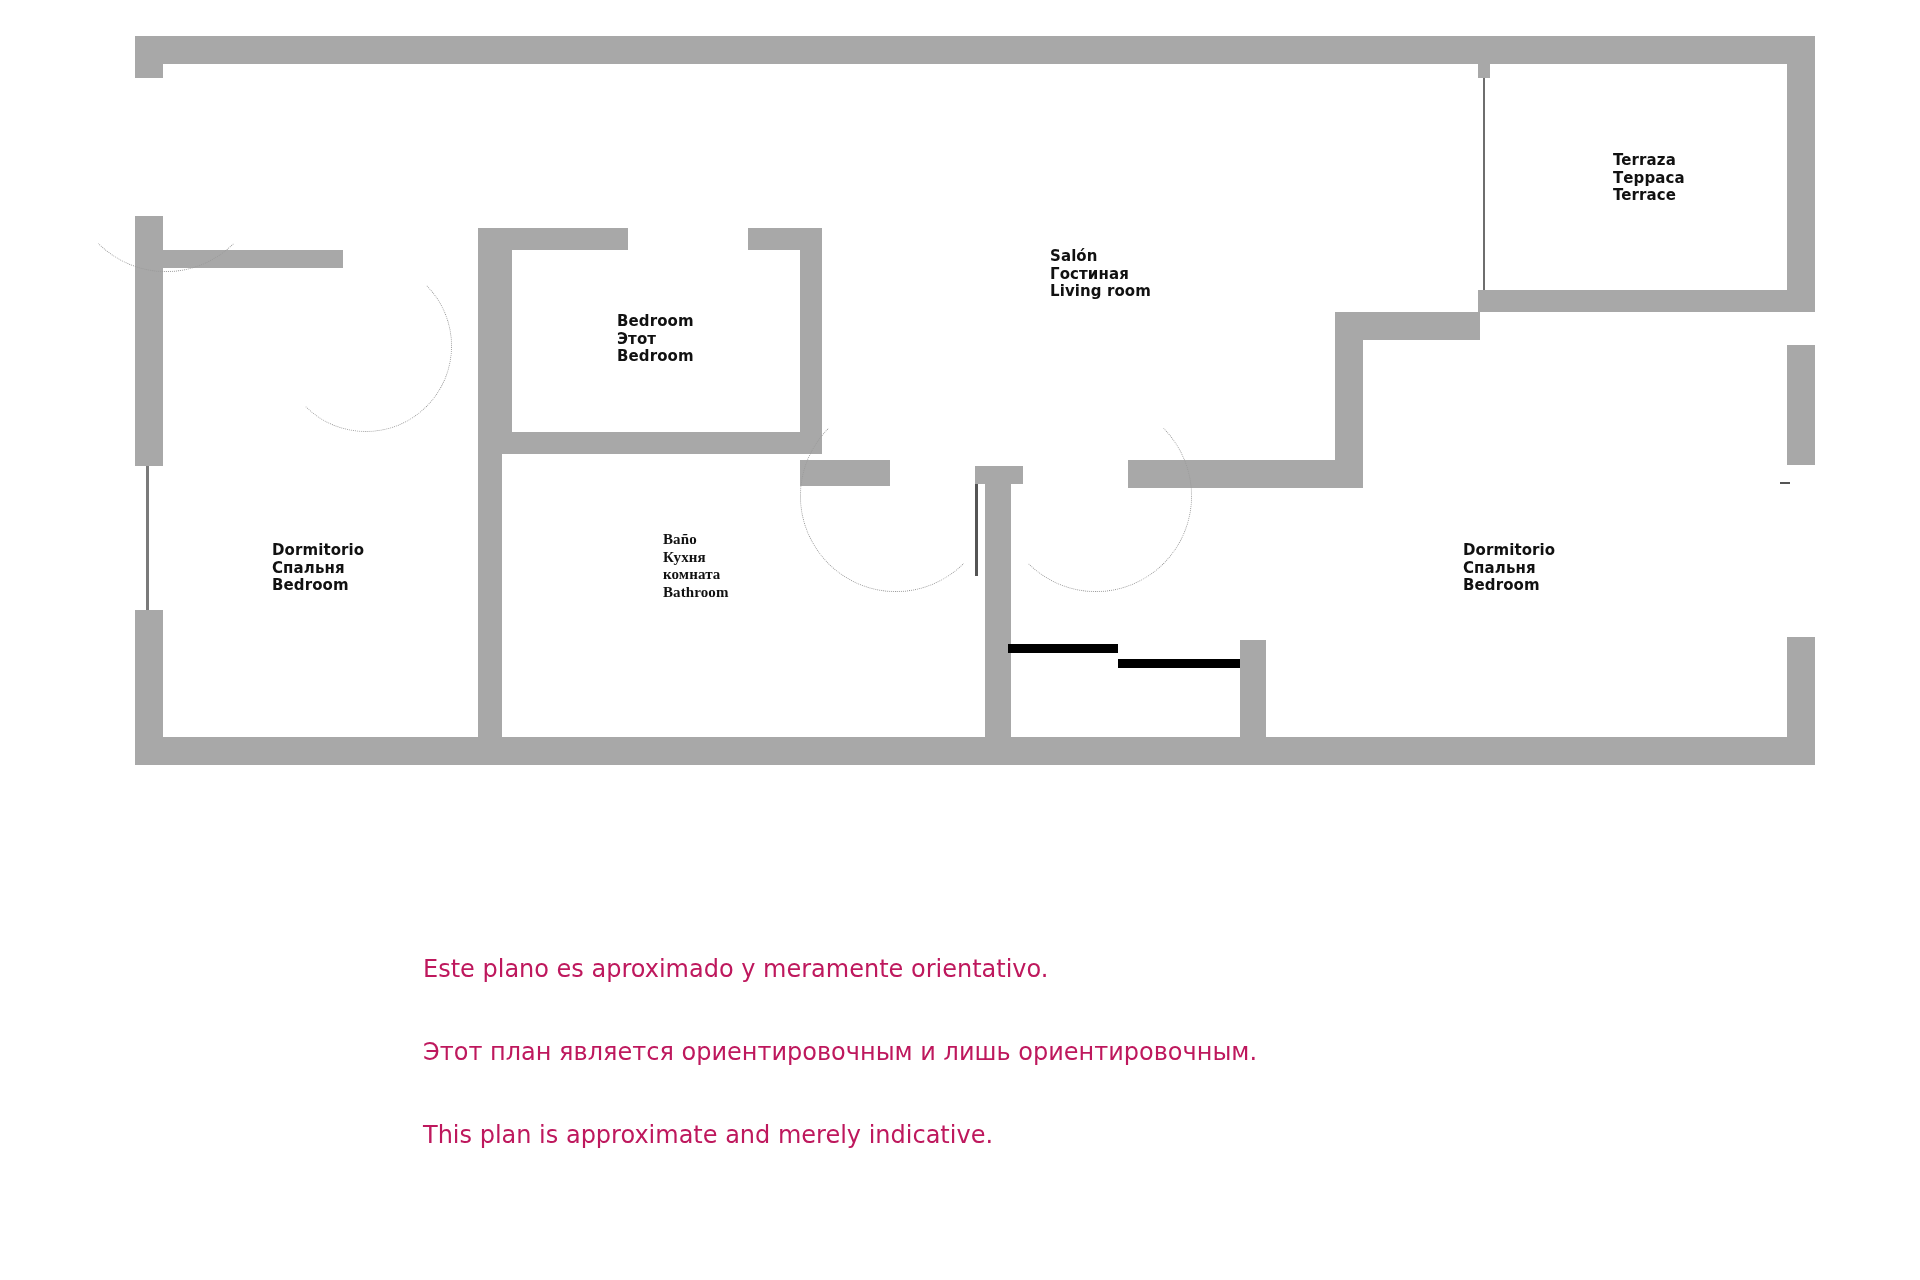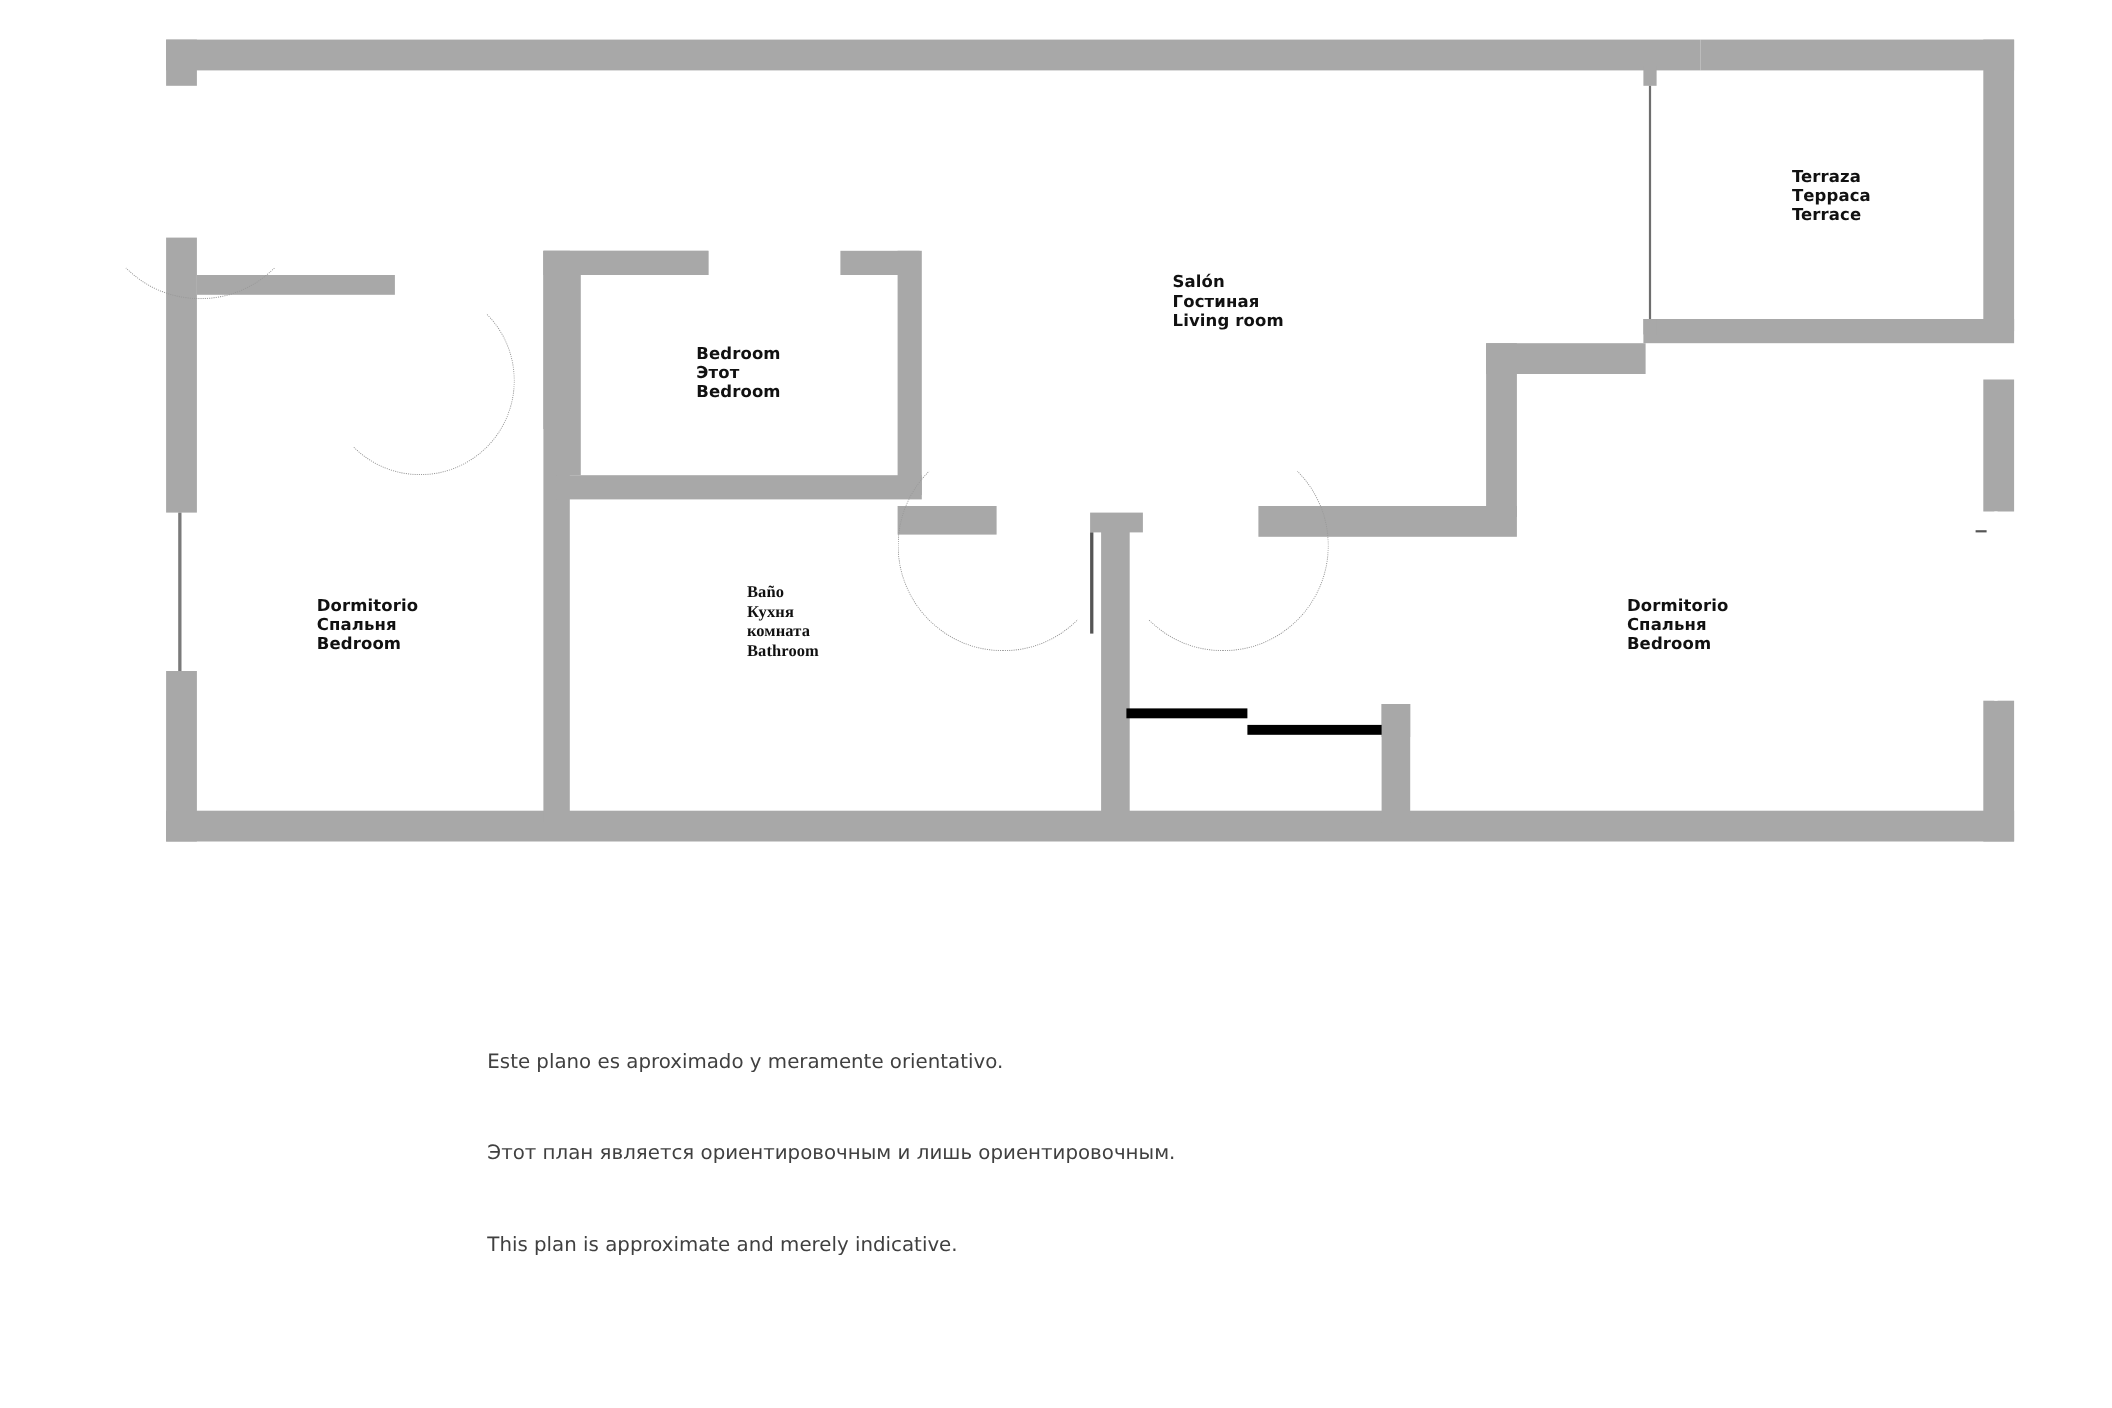--- a/index.html
+++ b/index.html
@@ -10,21 +10,21 @@
   body {
     width: 1920px;
     height: 1280px;
     position: relative;
     font-family: "DejaVu Sans", sans-serif;
     overflow: hidden;
   }
 
   #floorplan {
     position: absolute;
-    left: 16px;
+    left: 0;
     top: 0;
     width: 1622px;
     height: 800px;
   }
 
   .wall {
     position: absolute;
     background: #a8a8a8;
   }
 
@@ -46,24 +46,24 @@
     font-size: 15px;
     font-weight: bold;
     color: #111111;
     line-height: 1.18;
     white-space: nowrap;
     letter-spacing: 0.1px;
   }
 
   .disclaimer {
     position: absolute;
-    left: 443px;
+    left: 423px;
     font-family: "DejaVu Sans", sans-serif;
-    font-size: 18px;
-    color: #404040;
+    font-size: 24px;
+    color: #be185d;
     white-space: nowrap;
     font-weight: 400;
   }
 
   #disc-es { top: 955px; }
   #disc-ru { top: 1038px; }
   #disc-en { top: 1121px; }
 </style>
 </head>
 <body>

